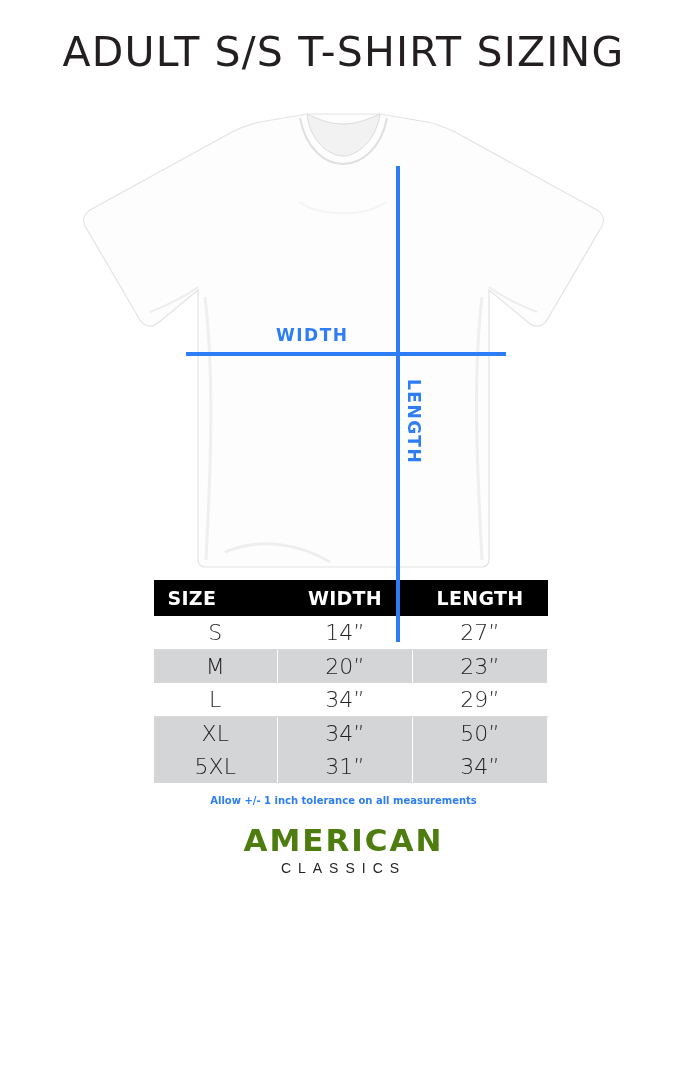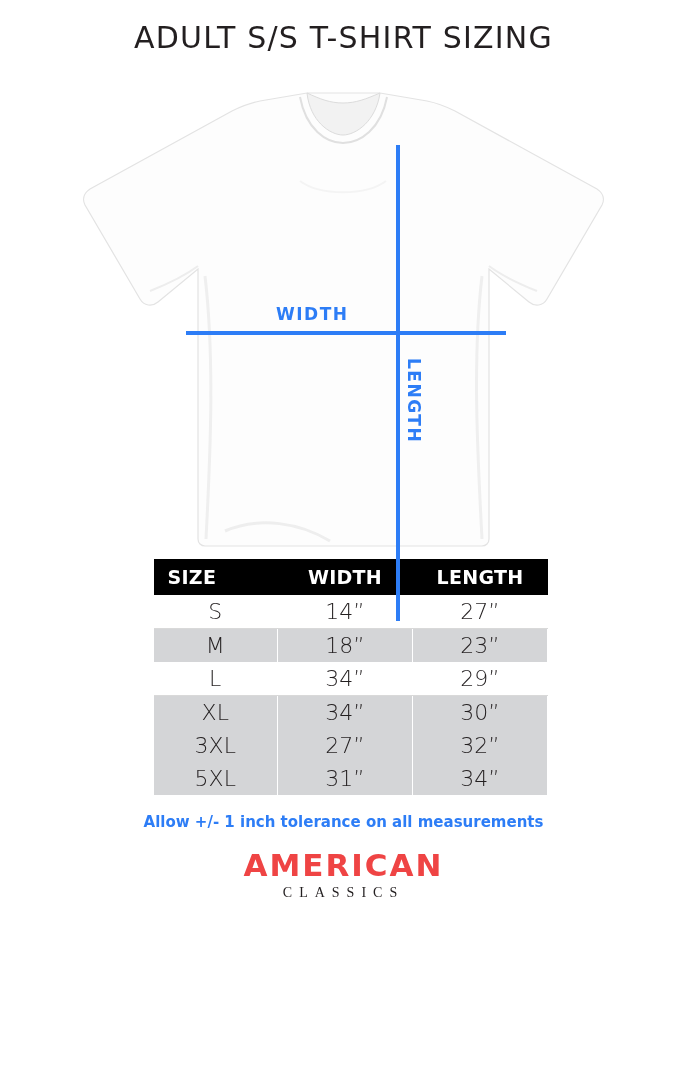--- a/index.html
+++ b/index.html
@@ -19,25 +19,25 @@
   .page {
     width: 687px;
     height: 1080px;
     position: relative;
     background: #ffffff;
   }
 
   
   .title {
     text-align: center;
-    font-size: 30px;
+    font-size: 41px;
     letter-spacing: 1.2px;
     font-weight: 400;
     color: #231f20;
-    padding-top: 20px;
+    padding-top: 28px;
     font-family: "DejaVu Sans", sans-serif;
   }
 
   
   .shirt-area {
     position: relative;
     width: 687px;
     height: 490px;
     margin-top: 6px;
   }
@@ -119,43 +119,43 @@
     font-family: "DejaVu Sans", sans-serif;
     font-weight: 300;
   }
   table.size-table tr.odd td { background: #ffffff; }
   table.size-table tr.even td { background: #d4d5d7; }
   table.size-table tr.odd td { border-bottom: 1px solid #d9d9d9; }
 
   .tolerance {
     text-align: center;
     color: #2d7df6;
-    font-size: 15px;
-    font-weight: bold;
-    margin-top: 18px;
+    font-size: 10px;
+    font-weight: bold;
+    margin-top: 12px;
     font-family: "DejaVu Sans", sans-serif;
   }
 
   .brand {
     text-align: center;
     margin-top: 16px;
   }
   .brand-main {
     font-size: 31px;
     letter-spacing: 2px;
     font-weight: bold;
-    color: #ef4444;
+    color: #4d7c0f;
     font-family: "DejaVu Sans", sans-serif;
   }
   .brand-sub {
     font-size: 14px;
     letter-spacing: 7px;
     color: #231f20;
     margin-top: 2px;
-    font-family: Liberation Serif, serif;
+    font-family: Liberation Sans, sans-serif;
   }
 </style>
 </head>
 <body>
 
 <div class="page">
 
   <div class="title">ADULT S/S T-SHIRT SIZING</div>
 
   <div class="shirt-area">
@@ -211,37 +211,32 @@
         </tr>
       </thead>
       <tbody>
         <tr class="odd">
           <td>S</td>
           <td>14”</td>
           <td>27”</td>
         </tr>
         <tr class="even">
           <td>M</td>
-          <td>18”</td>
+          <td>20”</td>
           <td>23”</td>
         </tr>
         <tr class="odd">
           <td>L</td>
           <td>34”</td>
           <td>29”</td>
         </tr>
         <tr class="even">
           <td>XL</td>
           <td>34”</td>
-          <td>30”</td>
-        </tr>
-        <tr class="even">
-          <td>3XL</td>
-          <td>27”</td>
-          <td>32”</td>
+          <td>50”</td>
         </tr>
         <tr class="even">
           <td>5XL</td>
           <td>31”</td>
           <td>34”</td>
         </tr>
       </tbody>
     </table>
   </div>
 

